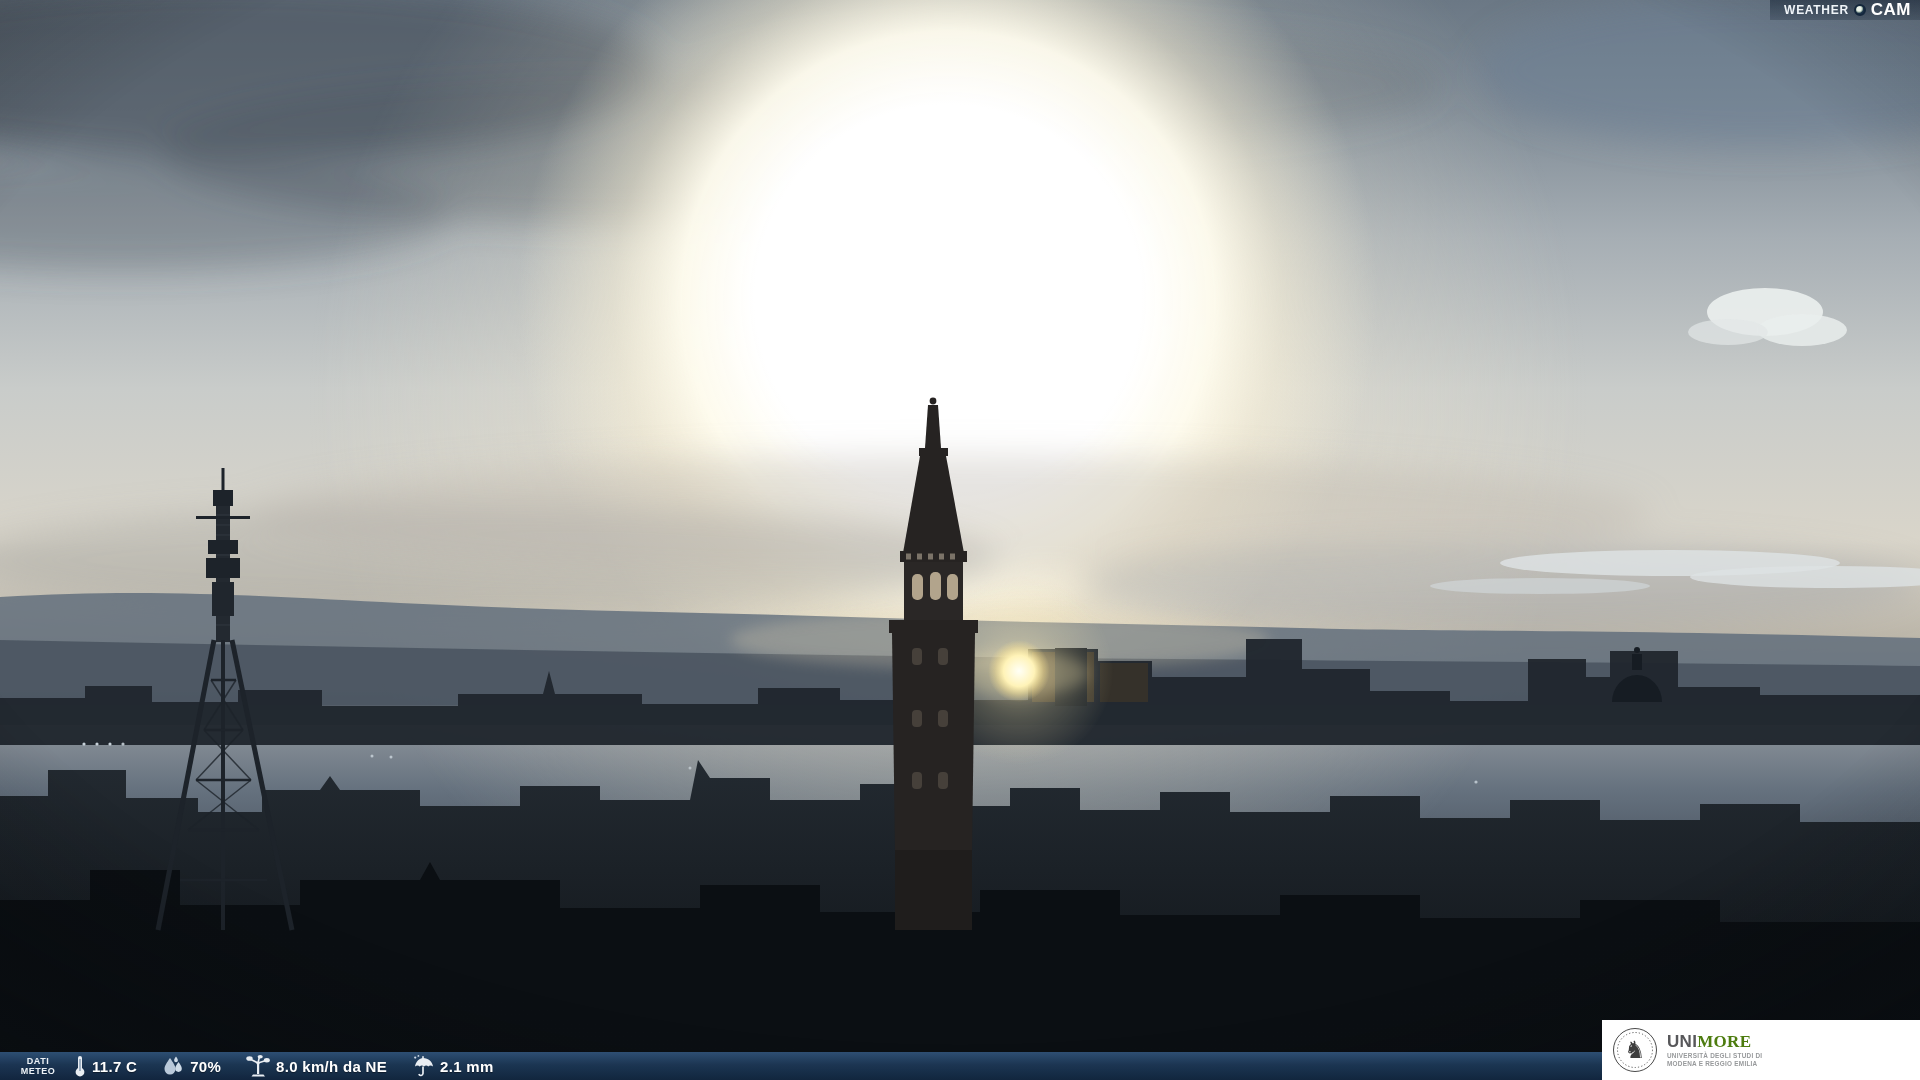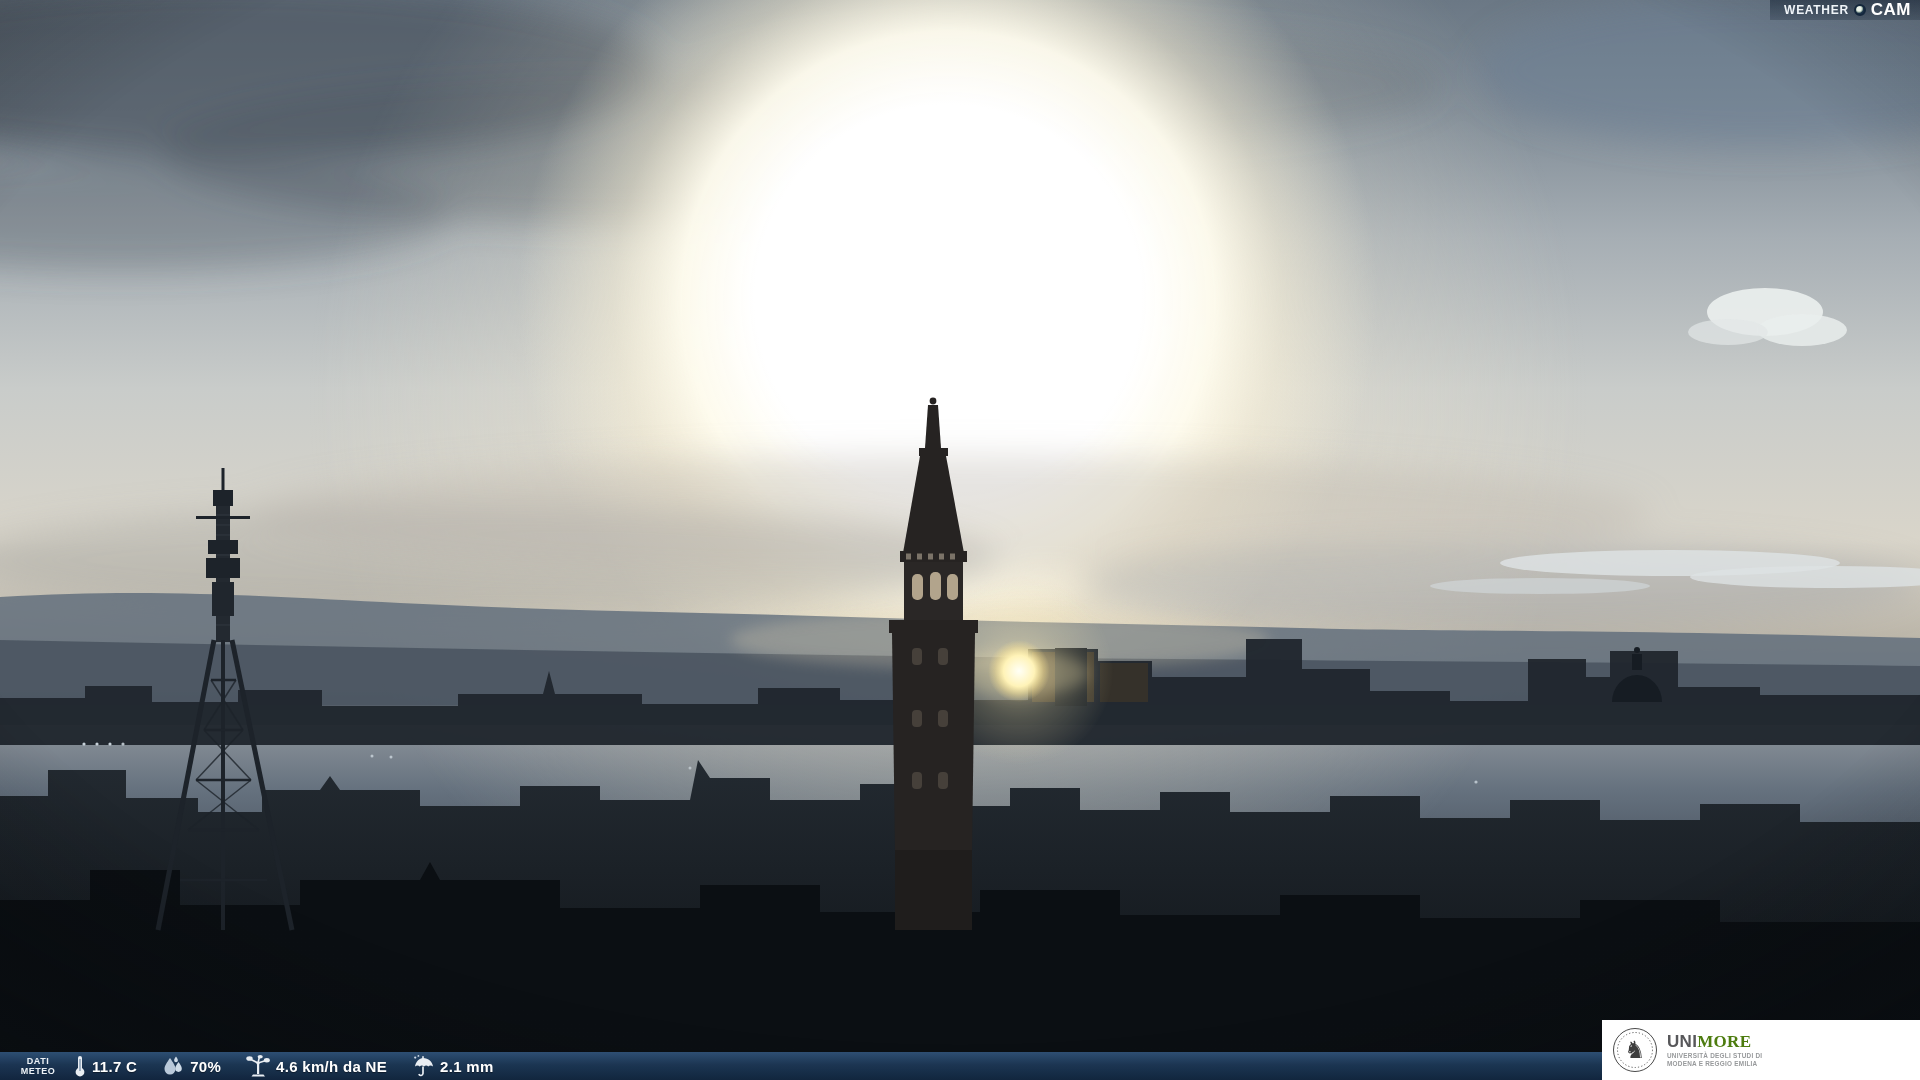--- a/index.html
+++ b/index.html
@@ -289,21 +289,21 @@
           <rect x="11" y="7" width="2.2" height="12"></rect>
           <polygon points="7,19.5 17.5,19.5 19,21.5 5.5,21.5"></polygon>
           <line x1="12" y1="8" x2="4" y2="4" stroke="#e9eef3" stroke-width="1.6"></line>
           <line x1="12" y1="8" x2="20" y2="5.5" stroke="#e9eef3" stroke-width="1.6"></line>
           <line x1="12" y1="8" x2="13.5" y2="1.5" stroke="#e9eef3" stroke-width="1.6"></line>
           <ellipse cx="3.5" cy="3.5" rx="3.2" ry="2.3"></ellipse>
           <ellipse cx="20.8" cy="5.2" rx="3" ry="2.2"></ellipse>
           <ellipse cx="14.2" cy="1.8" rx="2.6" ry="1.8"></ellipse>
           <circle cx="12" cy="8" r="1.6"></circle>
         </svg>
-        <span>4.6 km/h da NE</span>
+        <span>8.0 km/h da NE</span>
       </div>
 
       <div class="reading">
         <svg width="22" height="22" viewBox="0 0 22 22" fill="#e9eef3">
           <path d="M11,3 C16.5,3 20.5,7 21,11.5 C19.3,10.2 17.6,10.2 16.3,11.5 C15,10.2 13.3,10.2 12,11.5 L12,11.5 C10.7,10.2 9,10.2 7.7,11.5 C6.4,10.2 4.7,10.2 3,11.5 C3.5,7 7.5,3 11,3 Z"></path>
           <rect x="10.2" y="1.2" width="1.6" height="3"></rect>
           <path d="M11,11.5 L11,18.5 A2.2,2.2 0 0 1 6.8,19.2" stroke="#e9eef3" stroke-width="1.7" fill="none"></path>
           <circle cx="3.2" cy="2.6" r="1.1" fill="#cfdce8"></circle>
           <circle cx="6.4" cy="0.9" r="0.9" fill="#cfdce8"></circle>
         </svg>

